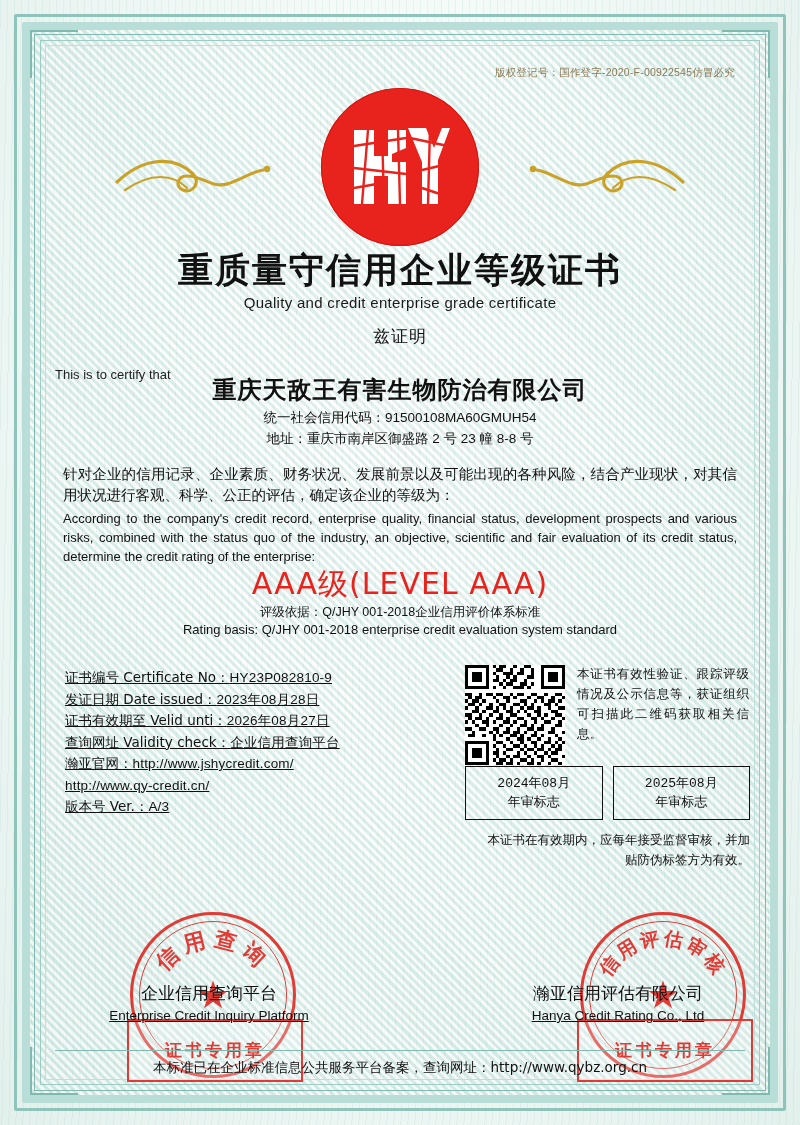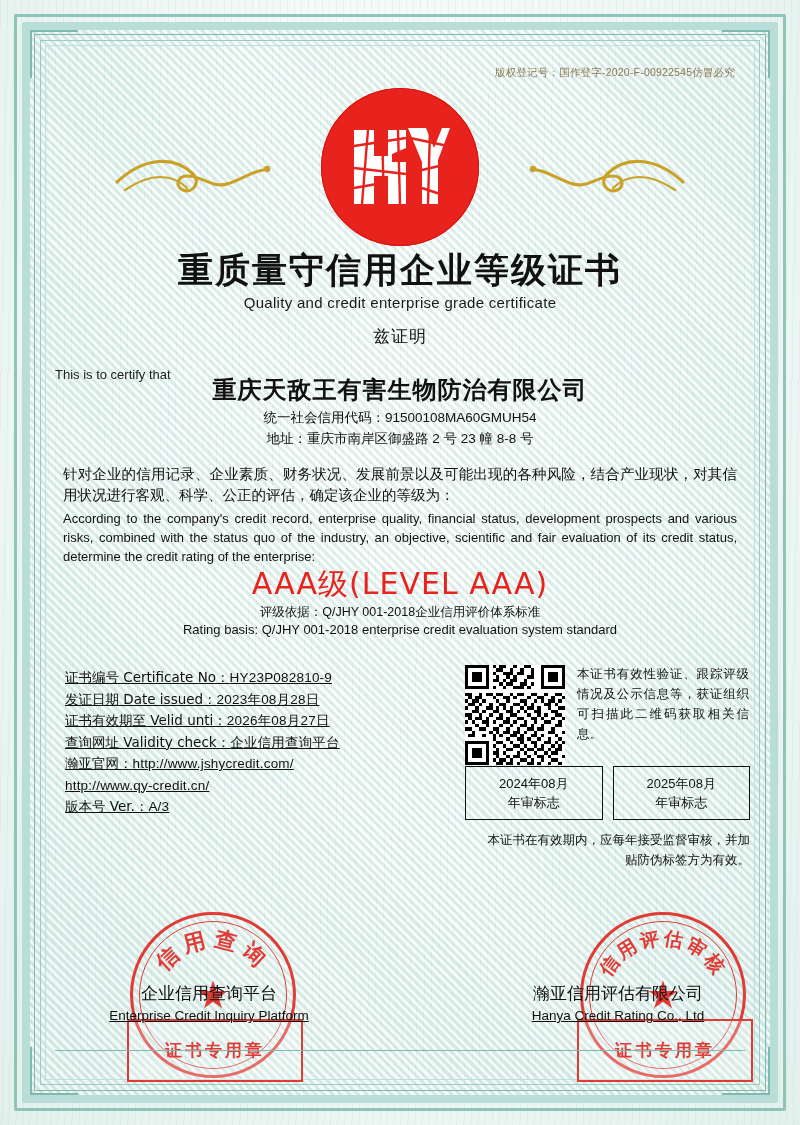--- a/index.html
+++ b/index.html
@@ -146,21 +146,21 @@
     font-family:"DejaVu Sans", sans-serif;
   }
   .stamps-row{
     position:absolute;top:714px;left:410px;width:285px;
     display:flex;gap:10px;
   }
   .year-box{
     flex:1;border:1px solid #111;height:52px;
     display:flex;flex-direction:column;align-items:center;justify-content:center;
     font-size:13px;line-height:19px;color:#111;
-    font-family:Liberation Sans, sans-serif;
+    font-family:Liberation Mono, monospace;
   }
   .valid-note{
     position:absolute;top:778px;left:430px;width:265px;
     font-size:12.5px;line-height:20px;color:#111;text-align:right;
     font-family:"DejaVu Sans", sans-serif;
   }
 
   
   .seal{
     position:absolute;width:160px;height:160px;border-radius:50%;
@@ -568,15 +568,16 @@
     <div class="sign sign-left">
       <div class="cn">企业信用查询平台</div>
       <div class="en">Enterprise Credit Inquiry Platform</div>
     </div>
     <div class="sign sign-right">
       <div class="cn">瀚亚信用评估有限公司</div>
       <div class="en">Hanya Credit Rating Co., Ltd</div>
     </div>
 
     <div class="footer-line"></div>
+    <div class="footer">本标准已在企业标准信息公共服务平台备案，查询网址：http://www.qybz.org.cn</div>
 
   </div>
 </div>
 
 </body></html>

